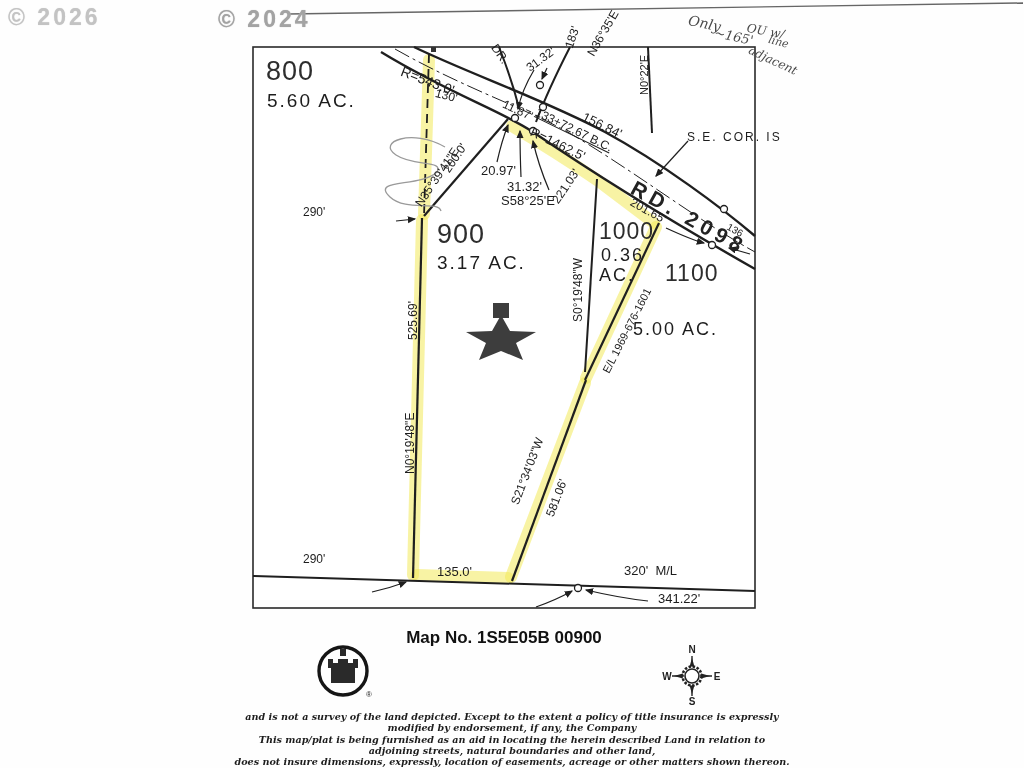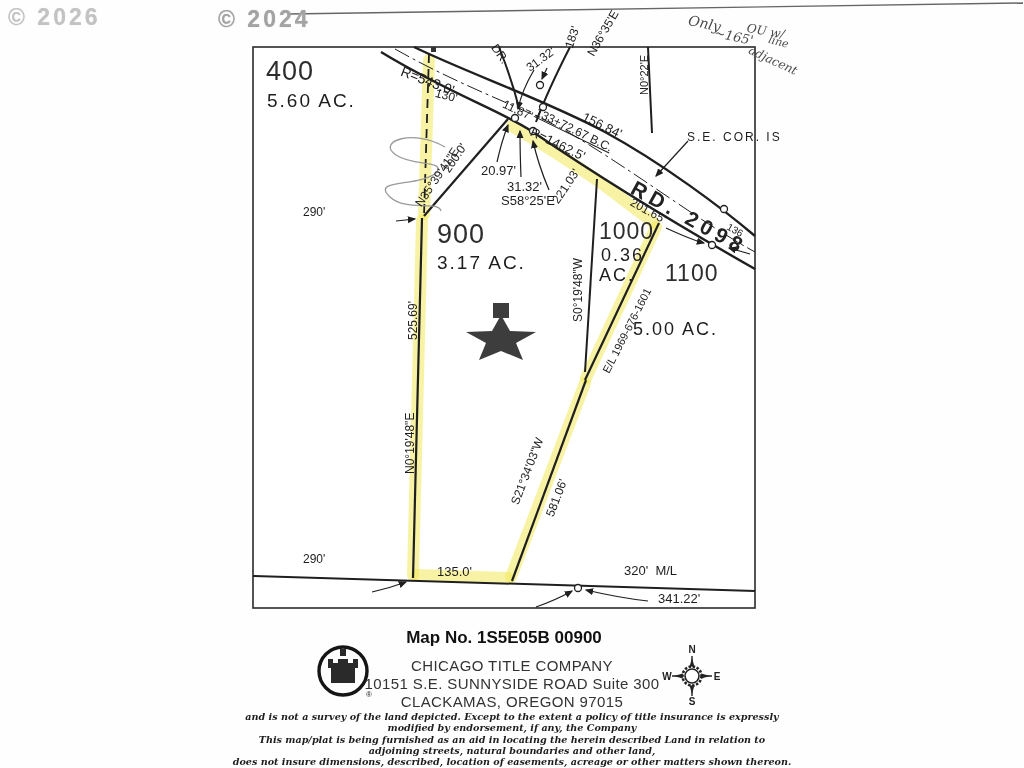--- a/index.html
+++ b/index.html
@@ -122,21 +122,21 @@
   </svg>
 
   <div id="map-labels">
       <div class="mlabel wm" style="left: 8px; top: 6px; font-size: 23px; text-align: right;">© 2026</div>
       <div class="mlabel wm2" style="left: 218px; top: 8px; font-size: 23px;">© 2024</div>
       <div class="mlabel hw" style="left: 690px; top: 13px; font-size: 14px; transform: rotate(12deg);">Only</div>
       <div class="mlabel hw" style="left: 716px; top: 26px; font-size: 13px; transform: rotate(12deg);">~165'</div>
       <div class="mlabel hw" style="left: 748px; top: 22px; font-size: 12px; transform: rotate(10deg);">OU w/</div>
       <div class="mlabel hw" style="left: 770px; top: 34px; font-size: 11px; transform: rotate(15deg);">line</div>
       <div class="mlabel hw" style="left: 752px; top: 44px; font-size: 12px; transform: rotate(25deg);">adjacent</div>
-      <div class="mlabel big" style="left: 266px; top: 58px; font-size: 27px;">400</div>
+      <div class="mlabel big" style="left: 266px; top: 58px; font-size: 27px;">800</div>
       <div class="mlabel ls" style="left: 267px; top: 91px; font-size: 19px;">5.60 AC.</div>
       <div class="mlabel" style="left: 303px; top: 206px; font-size: 12px;">290'</div>
       <div class="mlabel" style="left: 404px; top: 64px; font-size: 14px; transform: rotate(21deg);">R=543.0'</div>
       <div class="mlabel" style="left: 437px; top: 87px; font-size: 12px; transform: rotate(14deg);">130'</div>
       <div class="mlabel" style="left: 499px; top: 42px; font-size: 12px; transform: rotate(55deg);">DR.</div>
       <div class="mlabel" style="left: 524px; top: 64px; font-size: 12px; transform: rotate(-36deg);">31.32'</div>
       <div class="mlabel" style="left: 563px; top: 46px; font-size: 12px; transform: rotate(-72deg);">183'</div>
       <div class="mlabel" style="left: 585px; top: 52px; font-size: 12px; transform: rotate(-60deg);">N36°35'E</div>
       <div class="mlabel" style="left: 506px; top: 98px; font-size: 12px; transform: rotate(25deg);">11.87'</div>
       <div class="mlabel u" style="left: 539px; top: 106px; font-size: 12px; transform: rotate(26deg);">133+72.67 B.C.</div>
@@ -166,24 +166,19 @@
       <div class="mlabel" style="left: 404px; top: 474px; font-size: 12px; transform: rotate(-90deg);">N0°19'48"E</div>
       <div class="mlabel" style="left: 509px; top: 502px; font-size: 12px; transform: rotate(-69deg);">S21°34'03"W</div>
       <div class="mlabel" style="left: 544px; top: 514px; font-size: 12px; transform: rotate(-69deg);">581.06'</div>
       <div class="mlabel" style="left: 303px; top: 553px; font-size: 12px;">290'</div>
       <div class="mlabel" style="left: 437px; top: 565px; font-size: 13px;">135.0'</div>
       <div class="mlabel" style="left: 624px; top: 564px; font-size: 13px;">320'  M/L</div>
       <div class="mlabel" style="left: 658px; top: 592px; font-size: 13px;">341.22'</div>
     </div>
 
   <div id="map-no" class="footer-text">Map No. 1S5E05B 00900</div>
-  <div id="company-block" class="footer-text">
-    <div>CHICAGO TITLE COMPANY</div>
-    <div>10151 S.E. SUNNYSIDE ROAD Suite 300</div>
-    <div>CLACKAMAS, OREGON 97015</div>
-  </div>
   <span class="reg" style="left:366px;top:690px;">®</span>
   <div id="disclaimer" class="footer-text">
     <div>and is not a survey of the land depicted. Except to the extent a policy of title insurance is expressly modified by endorsement, if any, the Company</div>
     <div>This map/plat is being furnished as an aid in locating the herein described Land in relation to adjoining streets, natural boundaries and other land,</div>
-    <div>does not insure dimensions, described, location of easements, acreage or other matters shown thereon.</div>
+    <div>does not insure dimensions, expressly, location of easements, acreage or other matters shown thereon.</div>
   </div>
 </div>
 
 </body></html>

